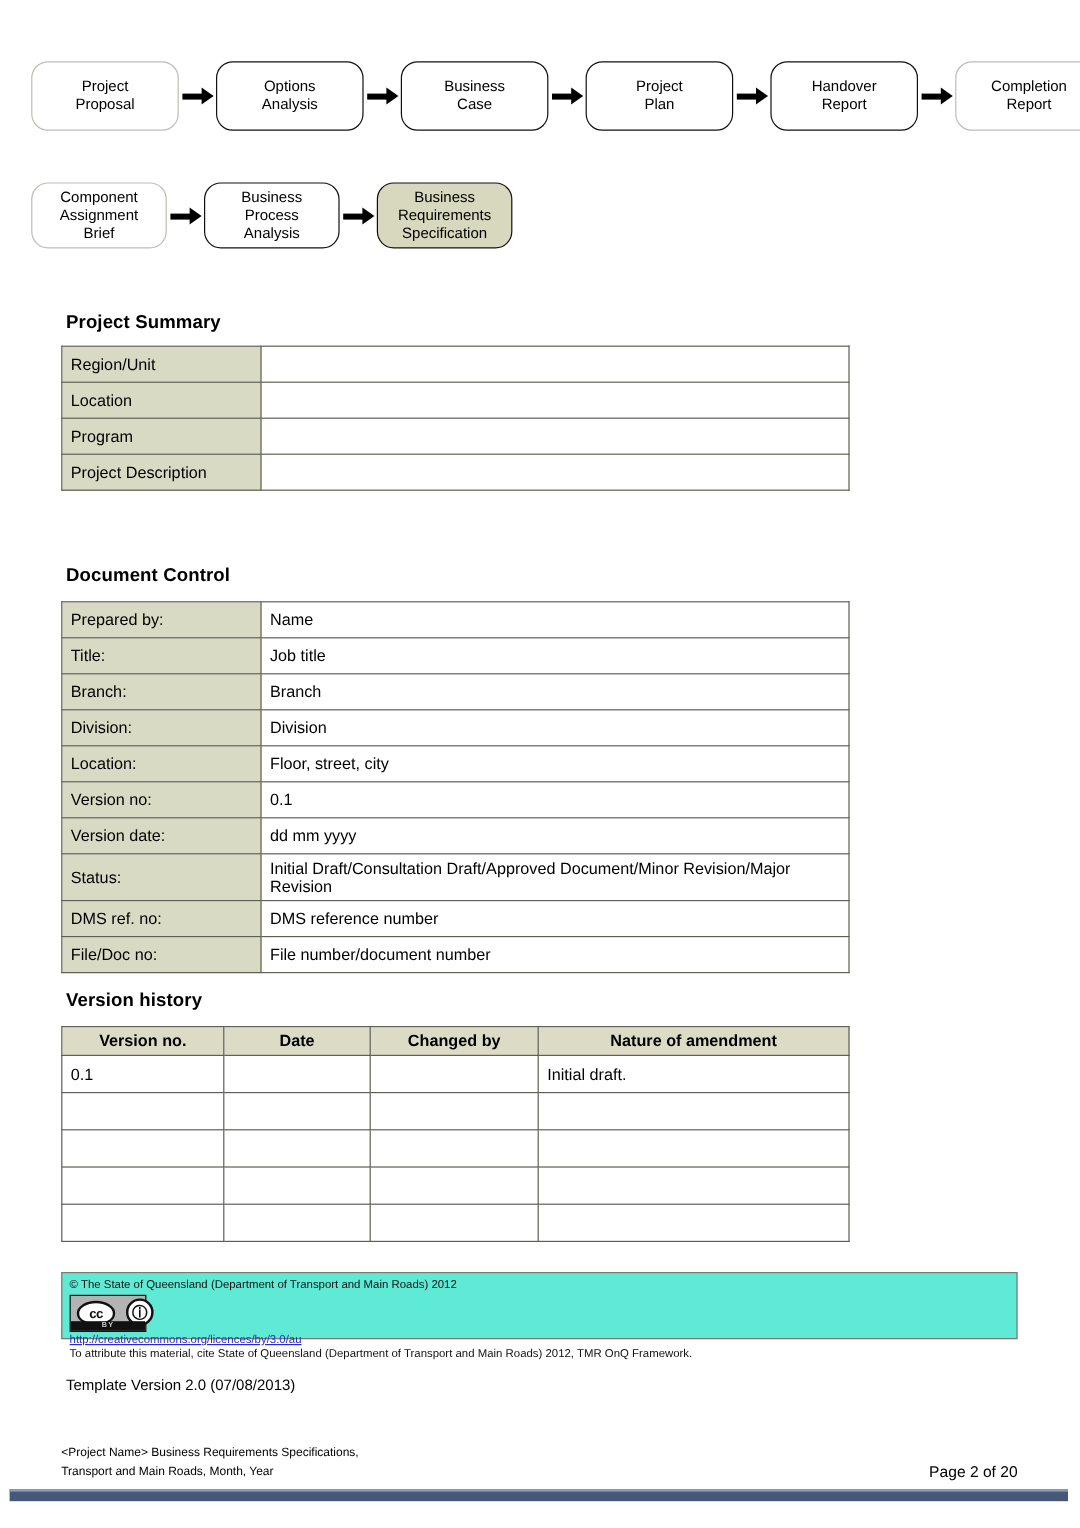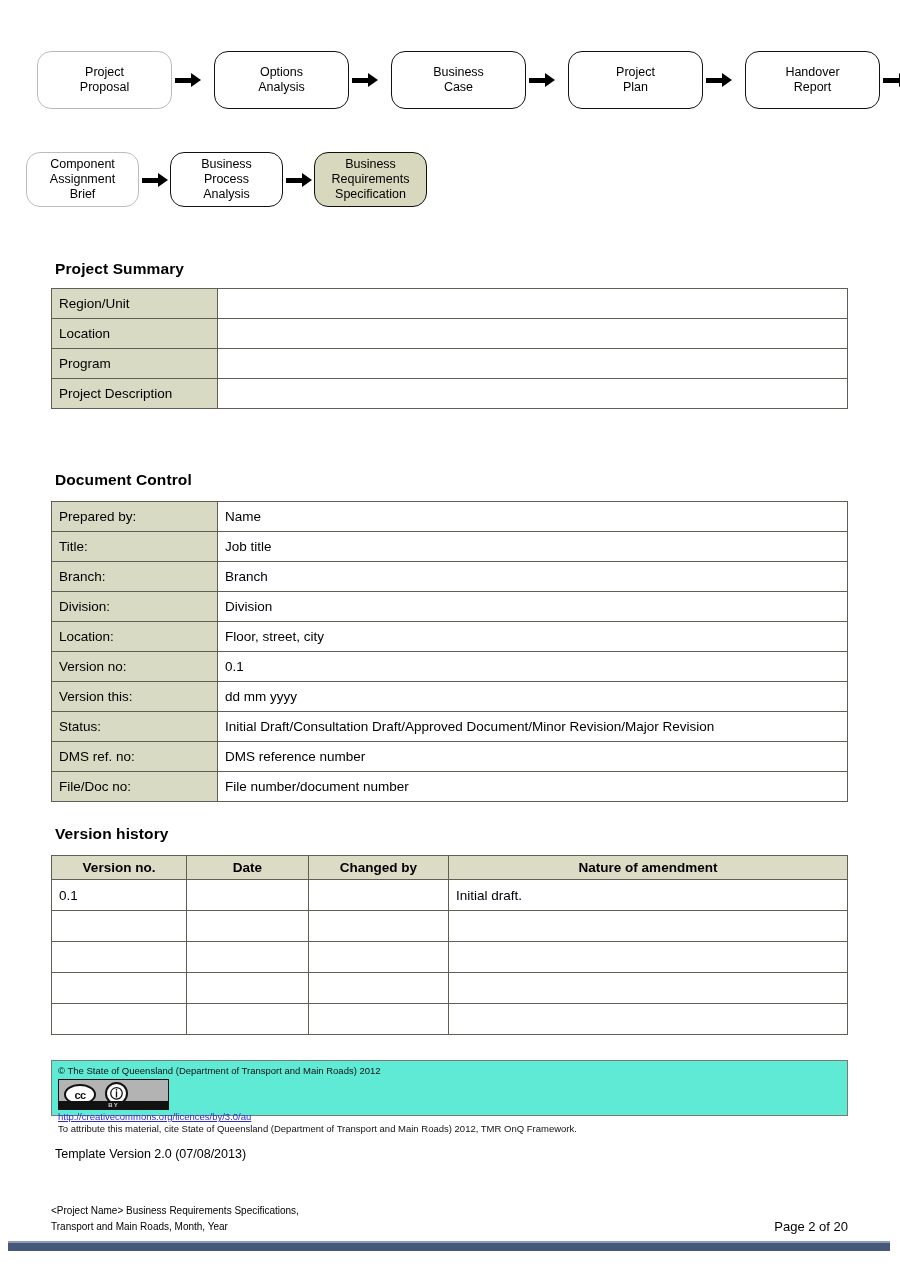--- a/index.html
+++ b/index.html
@@ -38,21 +38,21 @@
     background: #ffffff;
     display: flex;
     align-items: center;
     justify-content: center;
     text-align: center;
     font-size: 12.5px;
     line-height: 15px;
     color: #000000;
     padding: 2px 4px;
   }
-  .flow-node.n-row1 { width: 135px; height: 58px; margin-left: 11px; }
+  .flow-node.n-row1 { width: 123px; height: 58px; }
   .flow-node.n-row2 { width: 113px; height: 55px; }
   .flow-node.highlight {
     background: #d7d8bd;
     border-color: #111111;
   }
   .flow-node.soft {
     border-color: #bdbdb5;
   }
 
   .flow-arrow {
@@ -89,21 +89,21 @@
     letter-spacing: 0.1px;
   }
   #t-project-summary { top: 260px; }
   #t-document-control { top: 471px; }
   #t-version-history { top: 825px; }
 
   
   table.doc-table {
     position: absolute;
     left: 51px;
-    width: 797px;
+    width: 657px;
     border-collapse: collapse;
     table-layout: fixed;
     font-size: 13.5px;
   }
   table.doc-table td, table.doc-table th {
     border: 1px solid #5f5f55;
     padding: 4px 7px;
     vertical-align: middle;
     font-weight: normal;
     text-align: left;
@@ -143,21 +143,21 @@
     color: #111111;
   }
   .cc-link {
     font-size: 9.5px;
     line-height: 12px;
     color: #2a2ad0;
     text-decoration: underline;
     display: block;
   }
   .cc-badge {
-    width: 111px;
+    width: 64px;
     height: 31px;
     margin: 2px 0 1px 0;
     background: #b3b3b3;
     border: 1.5px solid #111111;
     position: relative;
     box-sizing: border-box;
   }
   .cc-badge .cc-circle {
     position: absolute;
     border: 2px solid #111111;
@@ -349,21 +349,21 @@
       </tr>
       <tr>
         <td class="label-cell">Location:</td>
         <td>Floor, street, city</td>
       </tr>
       <tr>
         <td class="label-cell">Version no:</td>
         <td>0.1</td>
       </tr>
       <tr>
-        <td class="label-cell">Version this:</td>
+        <td class="label-cell">Version date:</td>
         <td>dd mm yyyy</td>
       </tr>
       <tr>
         <td class="label-cell">Status:</td>
         <td>Initial Draft/Consultation Draft/Approved Document/Minor Revision/Major Revision</td>
       </tr>
       <tr>
         <td class="label-cell">DMS ref. no:</td>
         <td>DMS reference number</td>
       </tr>

